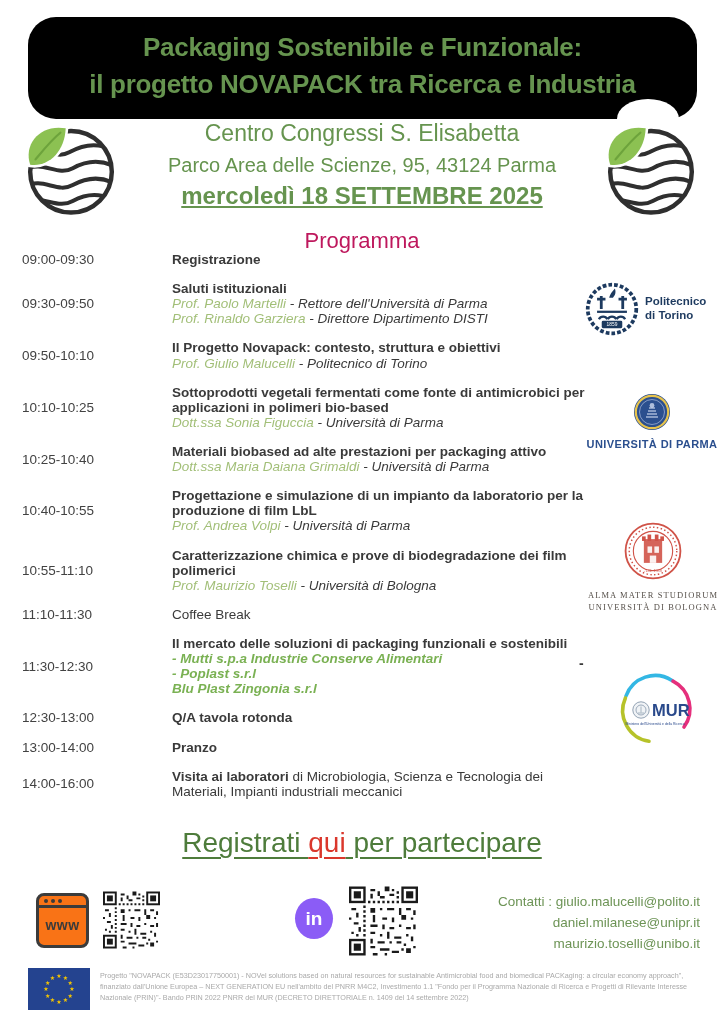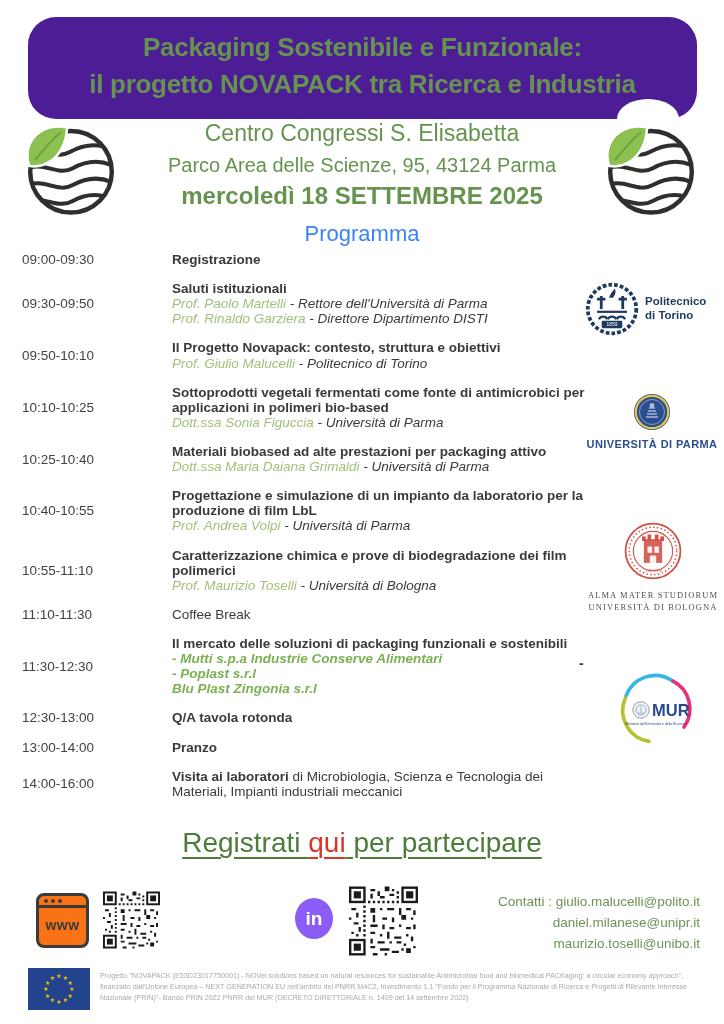--- a/index.html
+++ b/index.html
@@ -7,35 +7,35 @@
   body {
     position:relative;
     background:#ffffff;
     font-family:"Liberation Sans", sans-serif;
     color:#3a3a3a;
     overflow:hidden;
   }
   
   .header-box {
     position:absolute; left:28px; right:27px; top:17px;
-    background:#4c1d95; border-radius:28px;
+    background:#000000; border-radius:28px;
     padding:12px 10px 16px; text-align:center;
   }
   .header-title { font-size:26px; font-weight:bold; color:#66944f; line-height:1.42; letter-spacing:-0.3px; }
   .header-notch { position:absolute; right:18px; bottom:-20px; width:62px; height:40px; background:#ffffff; border-radius:50%; }
   
   .leaf-logo { position:absolute; width:116px; height:110px; }
   .leaf-left  { left:13px;  top:115px; }
   .leaf-right { left:593px; top:115px; }
   
   .venue { position:absolute; left:130px; right:130px; top:120px; text-align:center; color:#66944f; }
   .venue-name    { font-size:23px; margin-bottom:7px; }
   .venue-address { font-size:20px; margin-bottom:5px; }
-  .venue-date    { font-size:24px; font-weight:bold; }
-  .programma-heading { position:absolute; top:221px; left:0; width:100%; text-align:center; font-size:22px; color:#3b82f6; }
+  .venue-date    { font-size:24px; font-weight:bold;text-decoration:underline; }
+  .programma-heading { position:absolute; top:228px; left:0; width:100%; text-align:center; font-size:22px; color:#be185d; }
   
   .program { position:absolute; top:252px; left:22px; width:566px; }
   .row { display:flex; align-items:center; margin-bottom:14px; }
   .time { flex:none; width:150px; font-size:13.5px; color:#424242; }
   .content { width:416px; font-size:13.5px; line-height:1.12; color:#3a3a3a; }
   .sess-title { font-weight:bold; }
   .sess-plain { font-weight:normal; }
   .sess-rest  { font-weight:normal; }
   .speaker { font-style:italic; }
   .speaker .name { color:#a2bf78;text-align:right; }

